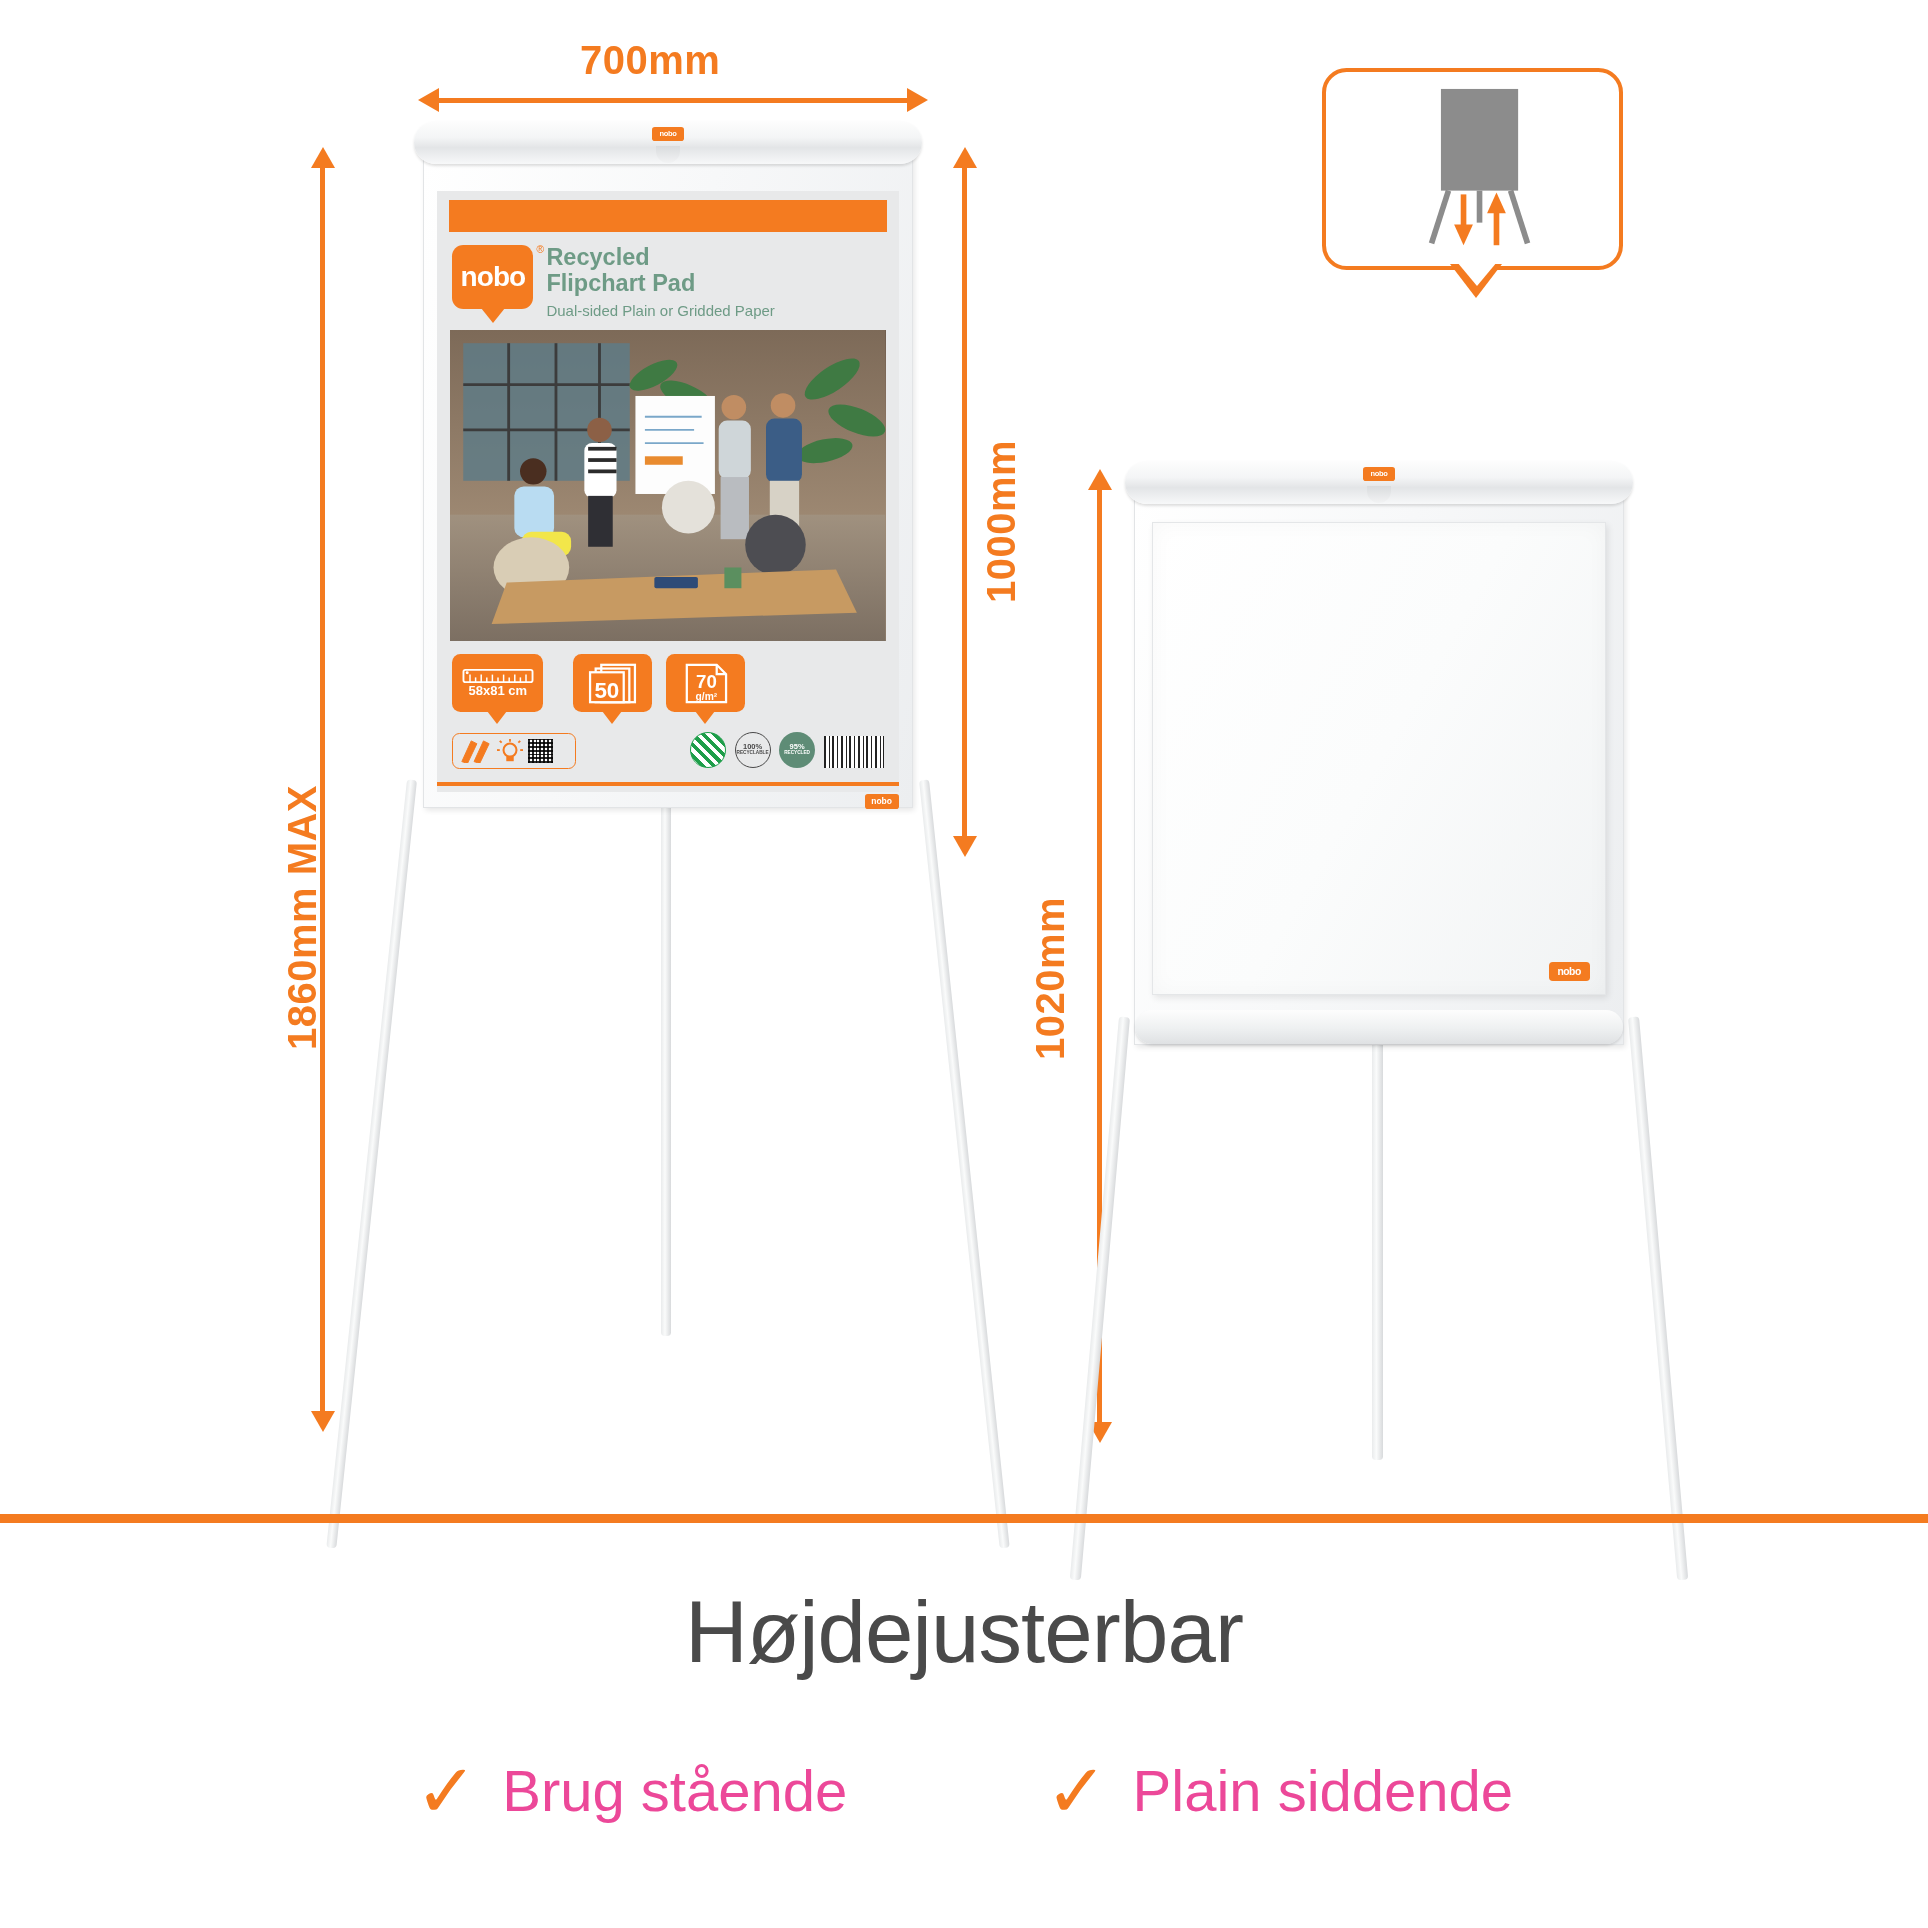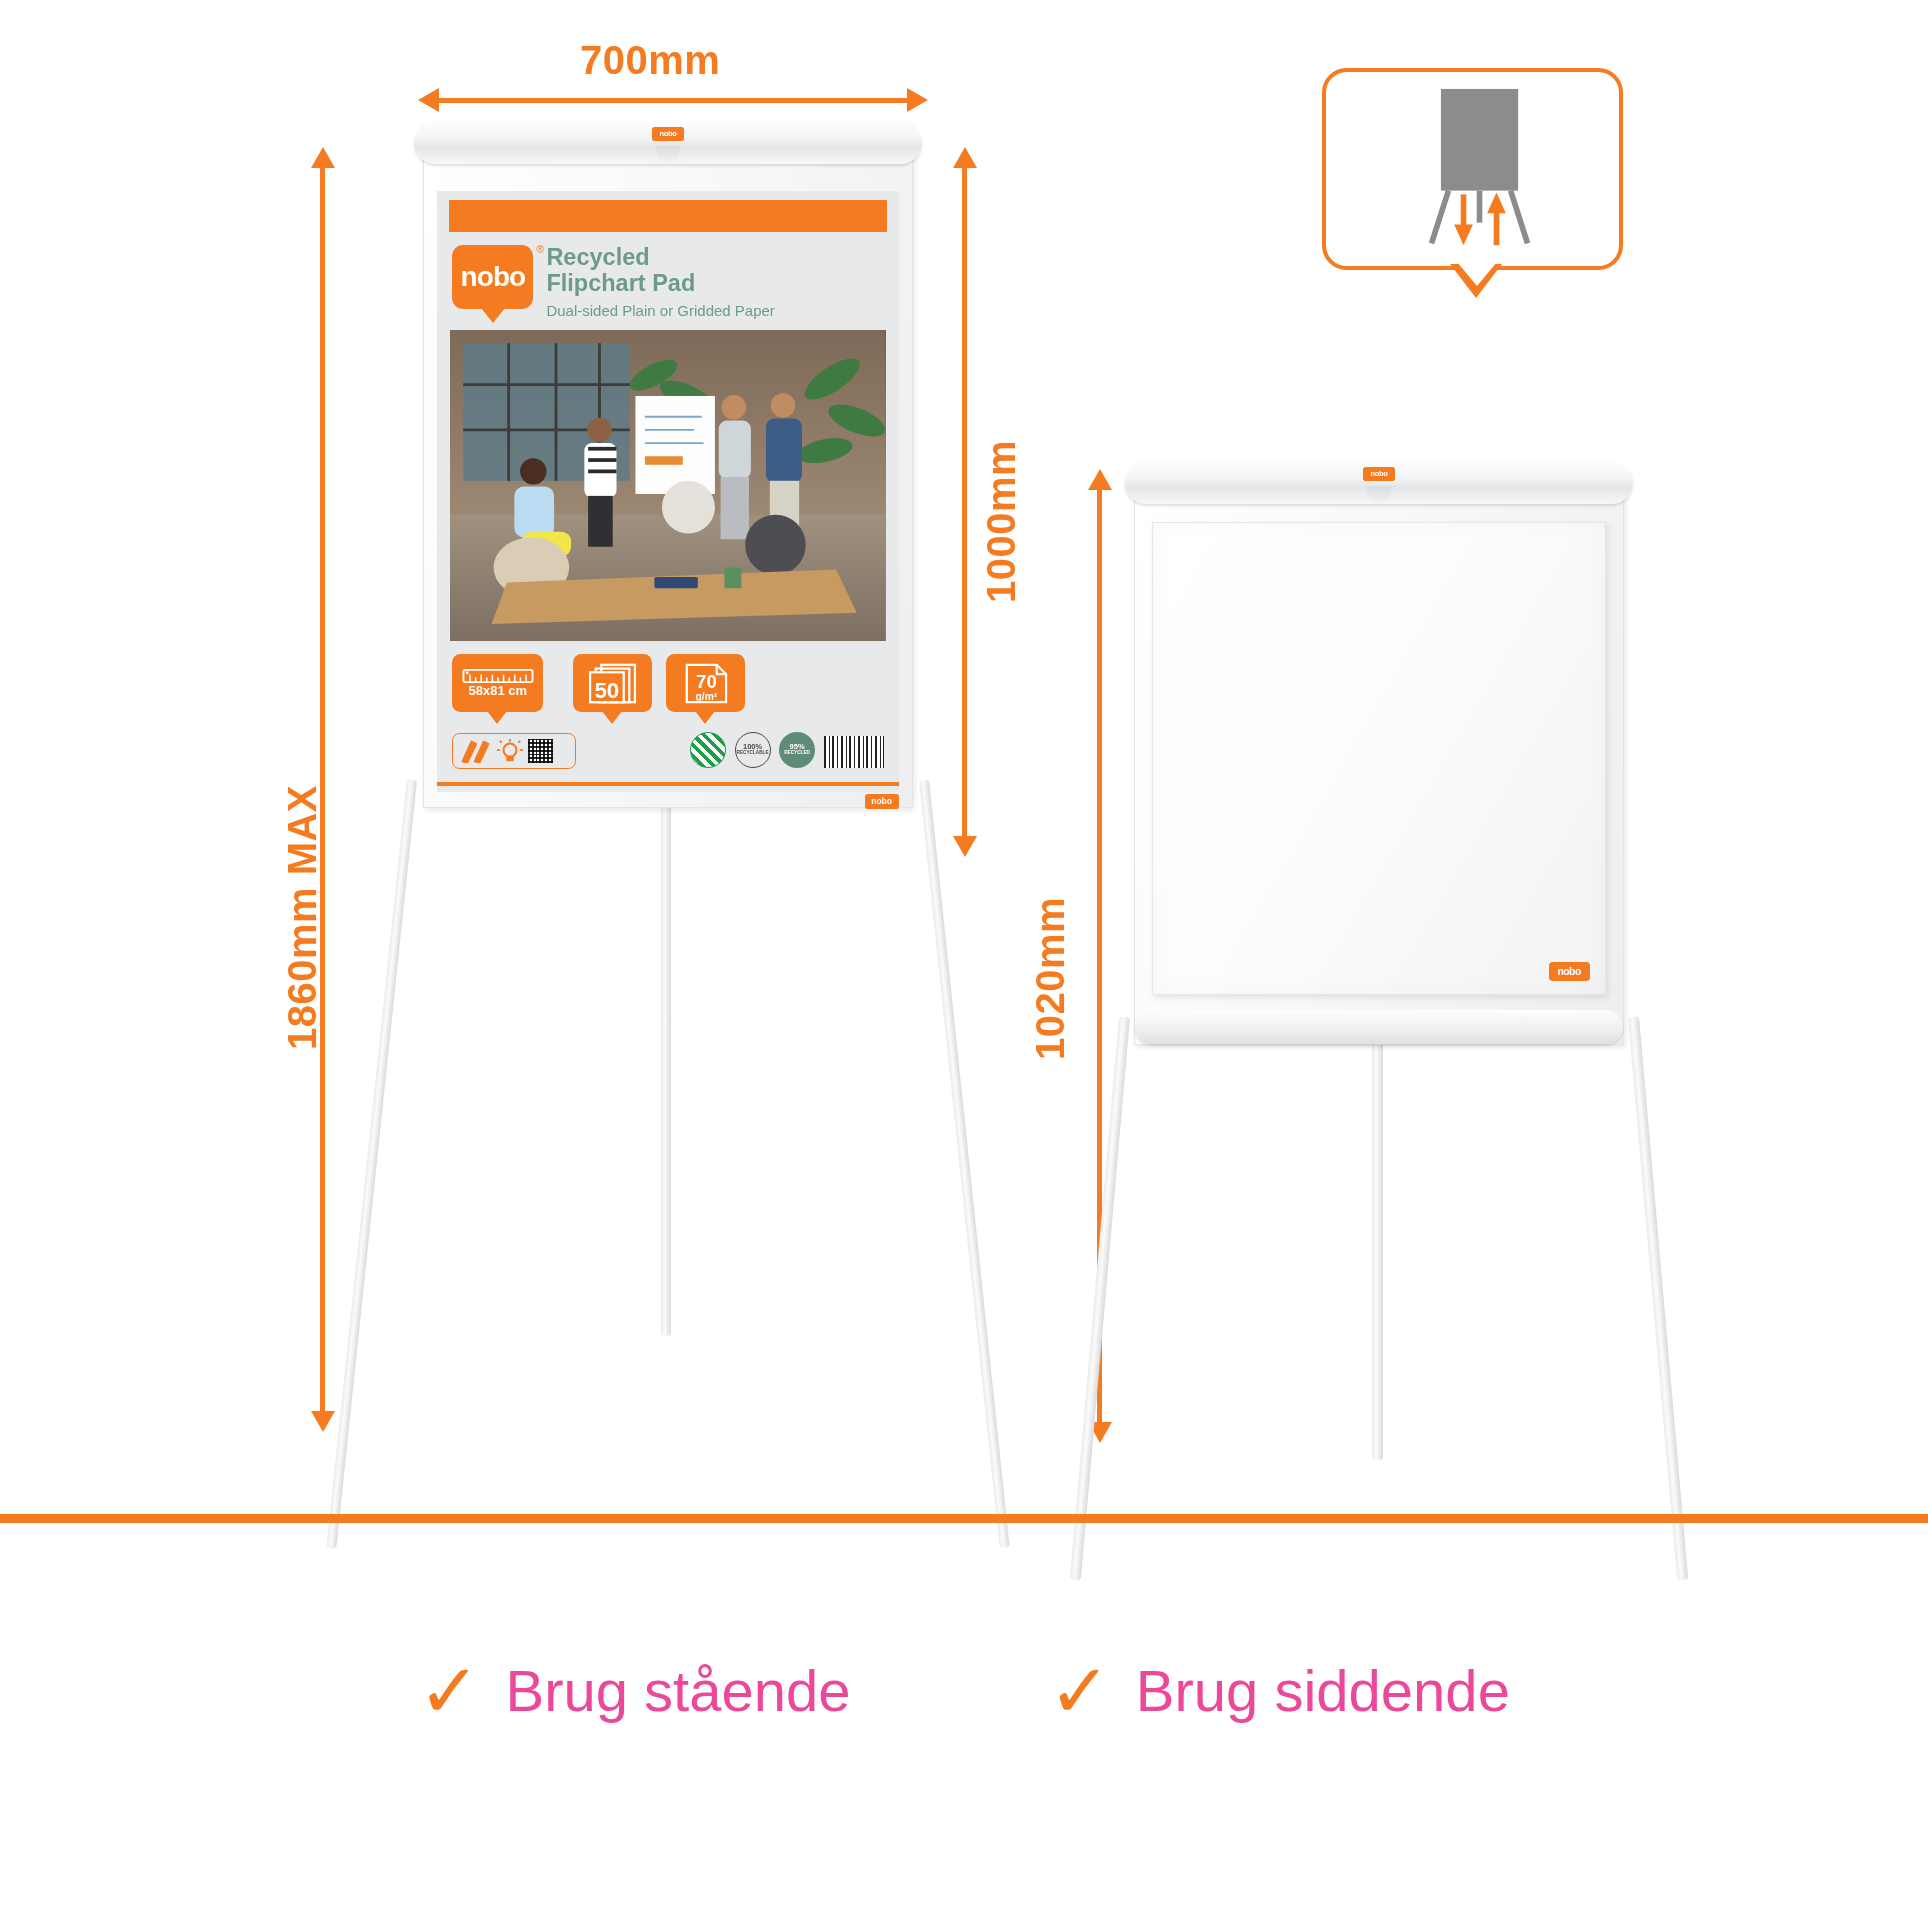--- a/index.html
+++ b/index.html
@@ -420,26 +420,27 @@
     </div>
 
     <div class="head-rail">
       <div class="rail-logo">nobo</div>
     </div>
   </div>
 
   <div class="divider"></div>
 
   <div class="footer">
+    <h1>Højdejusterbar</h1>
     <div class="checks">
       <div class="check-item">
         <span class="check-mark">✓</span>
         <span class="check-text">Brug stående</span>
       </div>
       <div class="check-item">
         <span class="check-mark">✓</span>
-        <span class="check-text">Brug siddende</span>
+        <span class="check-text">Plain siddende</span>
       </div>
     </div>
   </div>
 
 </div>
 
 
 </body></html>

